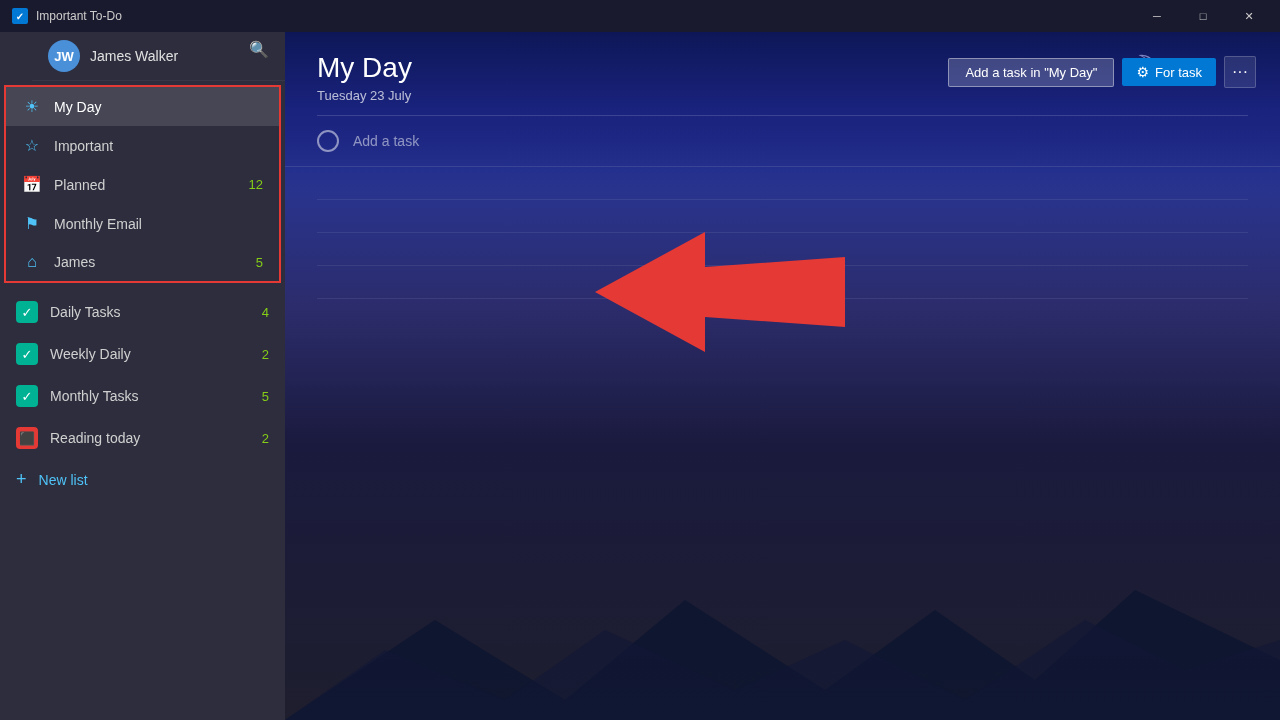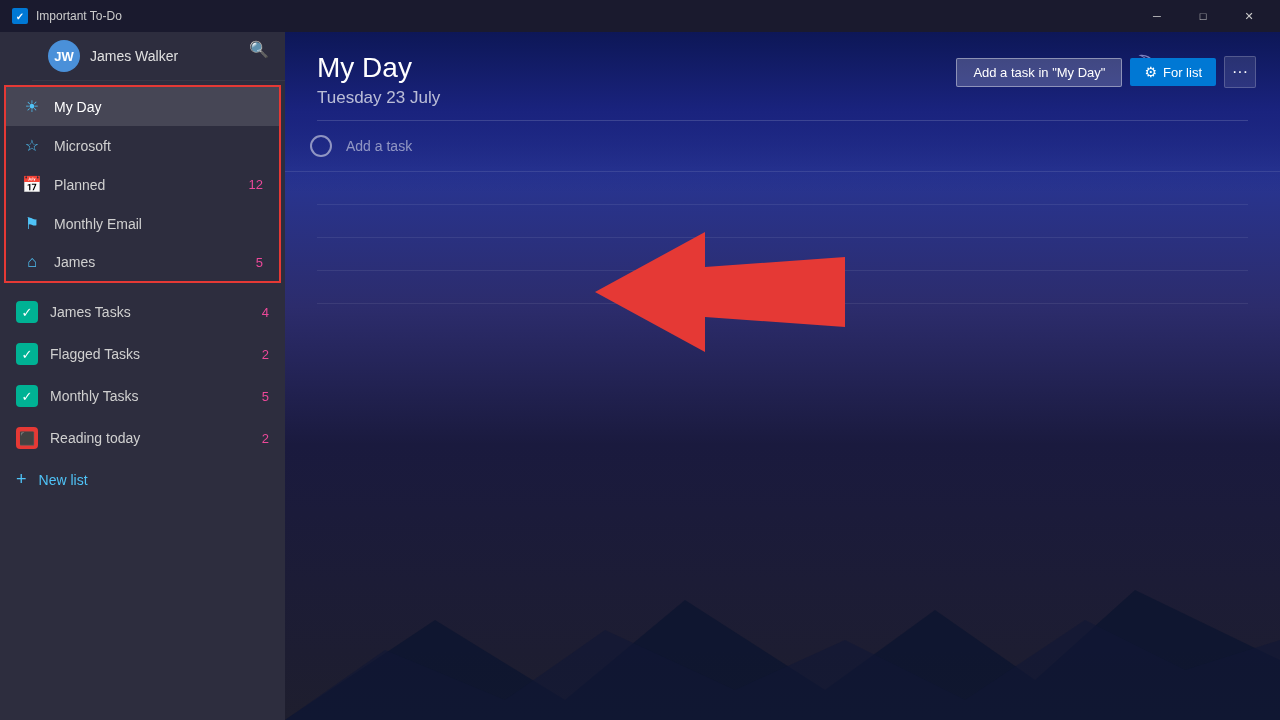--- a/index.html
+++ b/index.html
@@ -114,21 +114,21 @@
     }
     .sidebar-item.active { background: rgba(255,255,255,0.12); color: #fff; }
     .sidebar-item-icon {
       width: 20px;
       text-align: center;
       font-size: 16px;
       flex-shrink: 0;
     }
     .sidebar-item-label { flex: 1; }
     .sidebar-item-count {
-      color: #ec4899;
+      color: #84cc16;
       font-size: 13px;
       margin-left: 48px;
     }
 
     
     .sidebar-lists {
       flex: 1;
       overflow-y: auto;
       padding-top: 4px;
     }
@@ -213,21 +213,21 @@
       padding: 20px 32px 12px 32px;
     }
     .main-title {
       color: #fff;
       font-size: 28px;
       font-weight: 300;
       margin-bottom: 4px;
     }
     .main-subtitle {
       color: rgba(255,255,255,0.7);
-      font-size: 17px;
+      font-size: 13px;
     }
     .header-toolbar {
       position: absolute;
       right: 24px;
       top: 24px;
       display: flex;
       align-items: center;
       gap: 8px;
       z-index: 10;
     }
@@ -273,21 +273,21 @@
       z-index: 10;
     }
 
     
     .task-input-row {
       position: relative;
       z-index: 10;
       display: flex;
       align-items: center;
       gap: 14px;
-      padding: 14px 25px;
+      padding: 14px 32px;
       border-bottom: 1px solid rgba(255,255,255,0.1);
     }
     .task-circle {
       width: 22px;
       height: 22px;
       border-radius: 50%;
       border: 2px solid rgba(255,255,255,0.5);
       flex-shrink: 0;
     }
     .task-input-field {
@@ -365,21 +365,21 @@
 
     <div class="sidebar-nav-group">
 
       <div class="sidebar-item active">
         <span class="sidebar-item-icon icon-sun">☀</span>
         <span class="sidebar-item-label">My Day</span>
       </div>
 
       <div class="sidebar-item">
         <span class="sidebar-item-icon icon-star">☆</span>
-        <span class="sidebar-item-label">Microsoft</span>
+        <span class="sidebar-item-label">Important</span>
       </div>
 
       <div class="sidebar-item">
         <span class="sidebar-item-icon icon-calendar">📅</span>
         <span class="sidebar-item-label">Planned</span>
         <span class="sidebar-item-count">12</span>
       </div>
 
       <div class="sidebar-item">
         <span class="sidebar-item-icon icon-flag">⚑</span>
@@ -390,27 +390,27 @@
         <span class="sidebar-item-icon icon-home">⌂</span>
         <span class="sidebar-item-label">James</span>
         <span class="sidebar-item-count">5</span>
       </div>
     </div>
 
     <div class="sidebar-lists">
 
       <div class="sidebar-list-item">
         <div class="list-check-icon list-check-green">✓</div>
-        <span class="sidebar-item-label">James Tasks</span>
+        <span class="sidebar-item-label">Daily Tasks</span>
         <span class="sidebar-item-count">4</span>
       </div>
 
       <div class="sidebar-list-item">
         <div class="list-check-icon list-check-green">✓</div>
-        <span class="sidebar-item-label">Flagged Tasks</span>
+        <span class="sidebar-item-label">Weekly Daily</span>
         <span class="sidebar-item-count">2</span>
       </div>
 
       <div class="sidebar-list-item">
         <div class="list-check-icon list-check-green">✓</div>
         <span class="sidebar-item-label">Monthly Tasks</span>
         <span class="sidebar-item-count">5</span>
       </div>
 
       <div class="sidebar-list-item">
@@ -439,21 +439,21 @@
 
     <div class="main-header">
       <h1 class="main-title">My Day</h1>
       <p class="main-subtitle">Tuesday 23 July</p>
     </div>
 
     <div class="header-toolbar">
       <button class="add-task-btn">Add a task in "My Day"</button>
       <button class="for-today-btn">
         <span class="icon-gear">⚙</span>
-        <span>For list</span>
+        <span>For task</span>
       </button>
       <button class="more-btn">
         <span>···</span>
       </button>
     </div>
 
     <hr class="main-divider">
 
     <div class="task-input-row">
       <div class="task-circle"></div>

